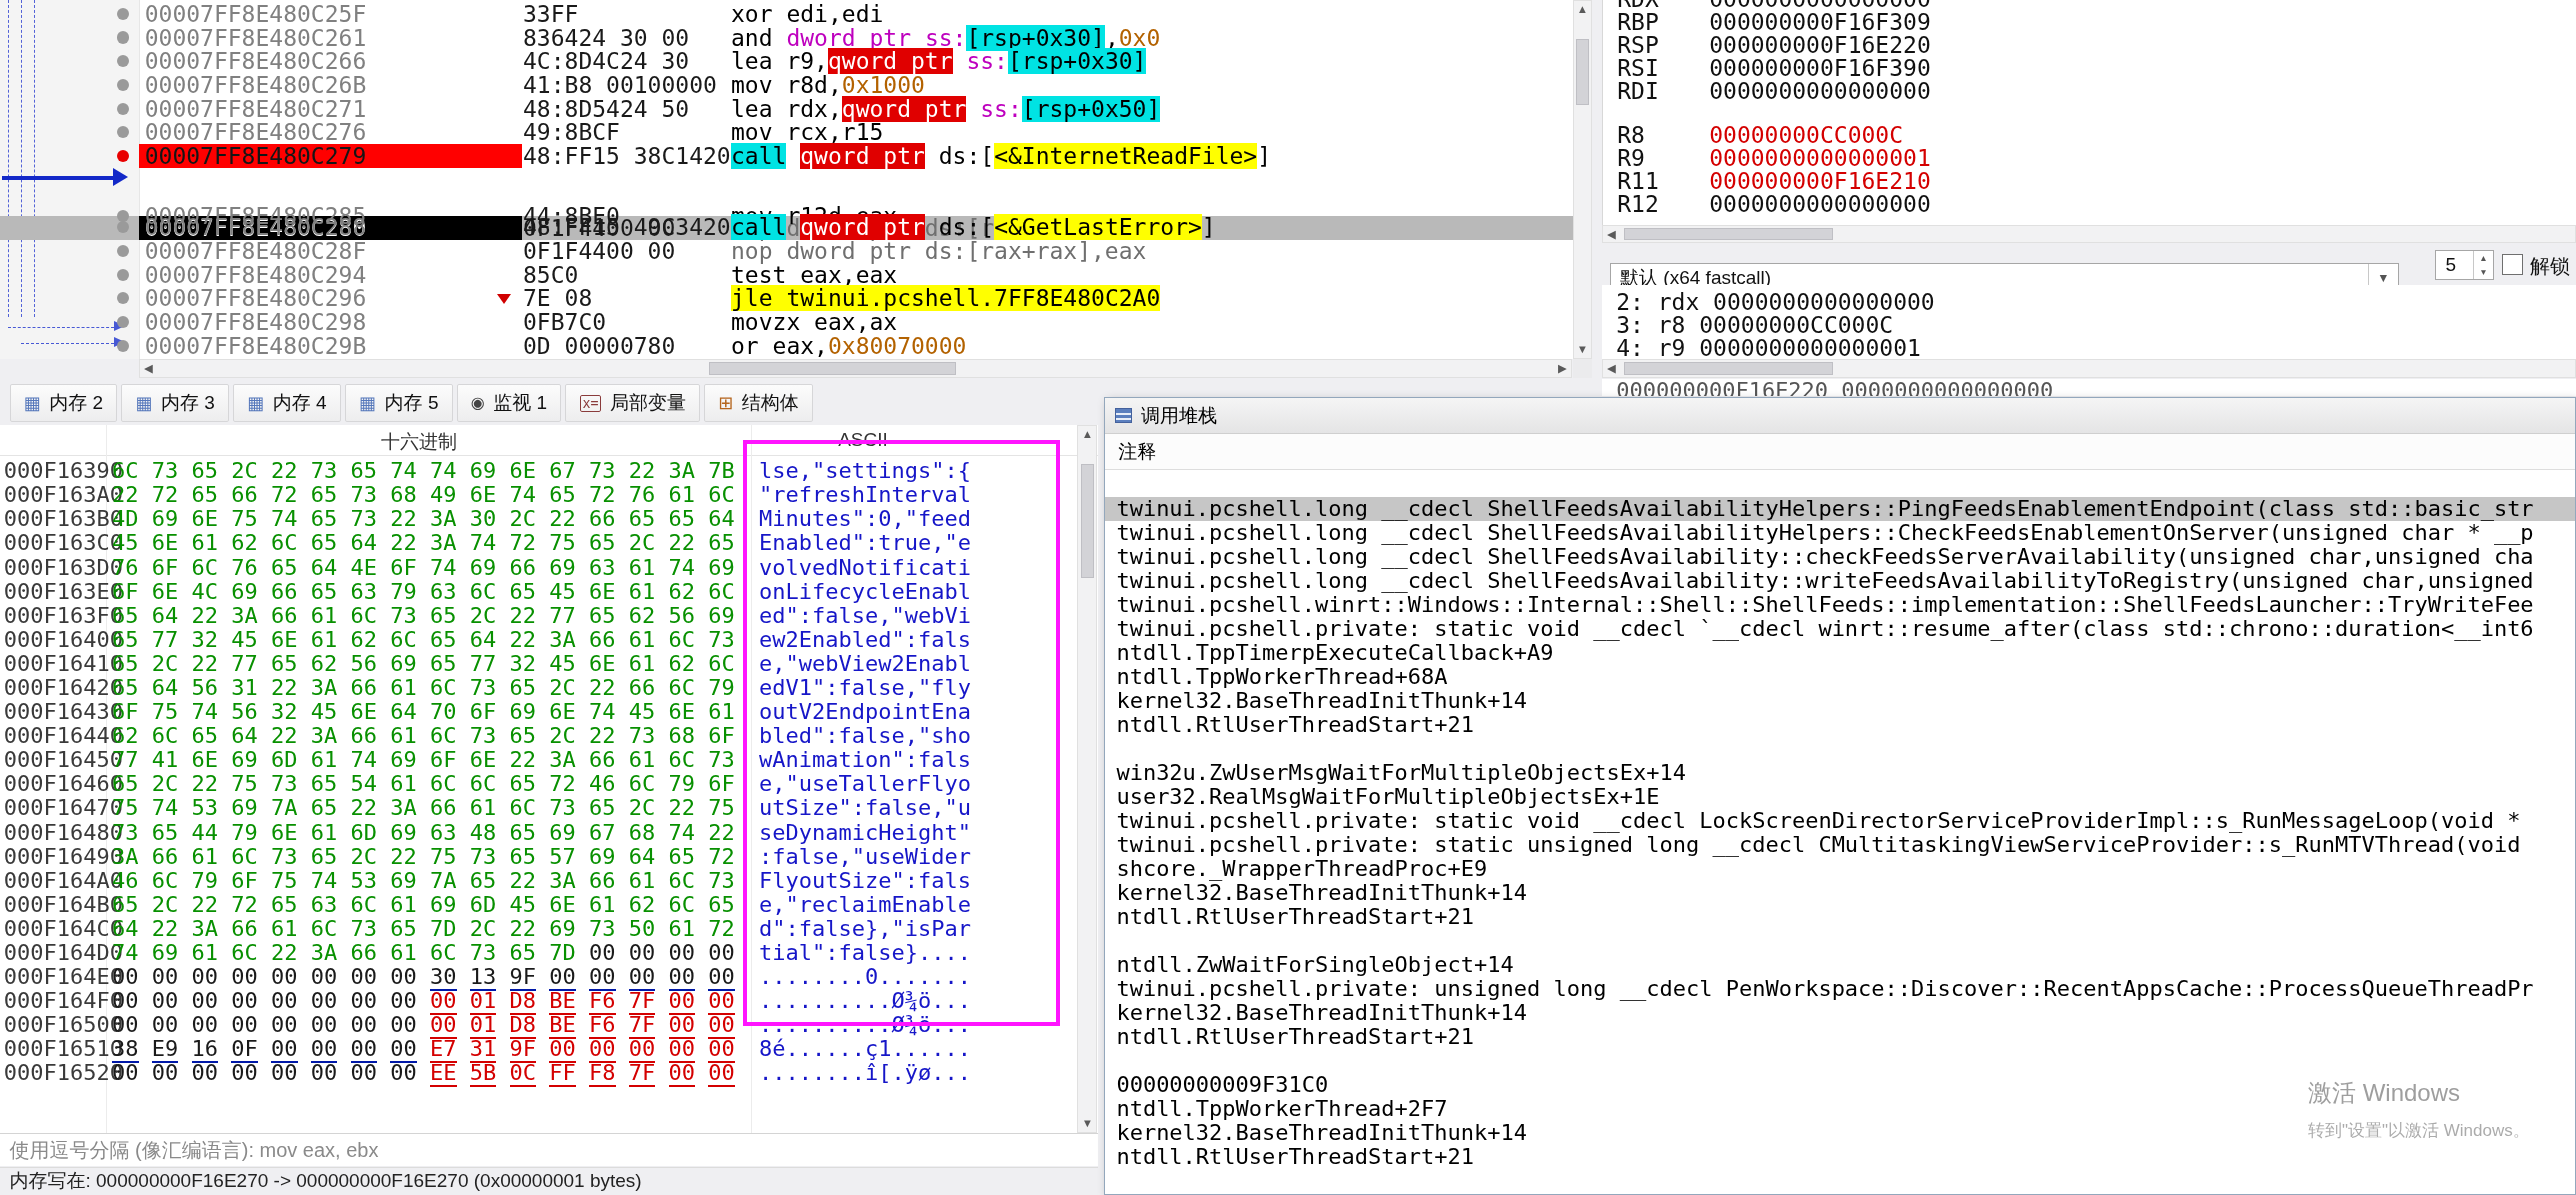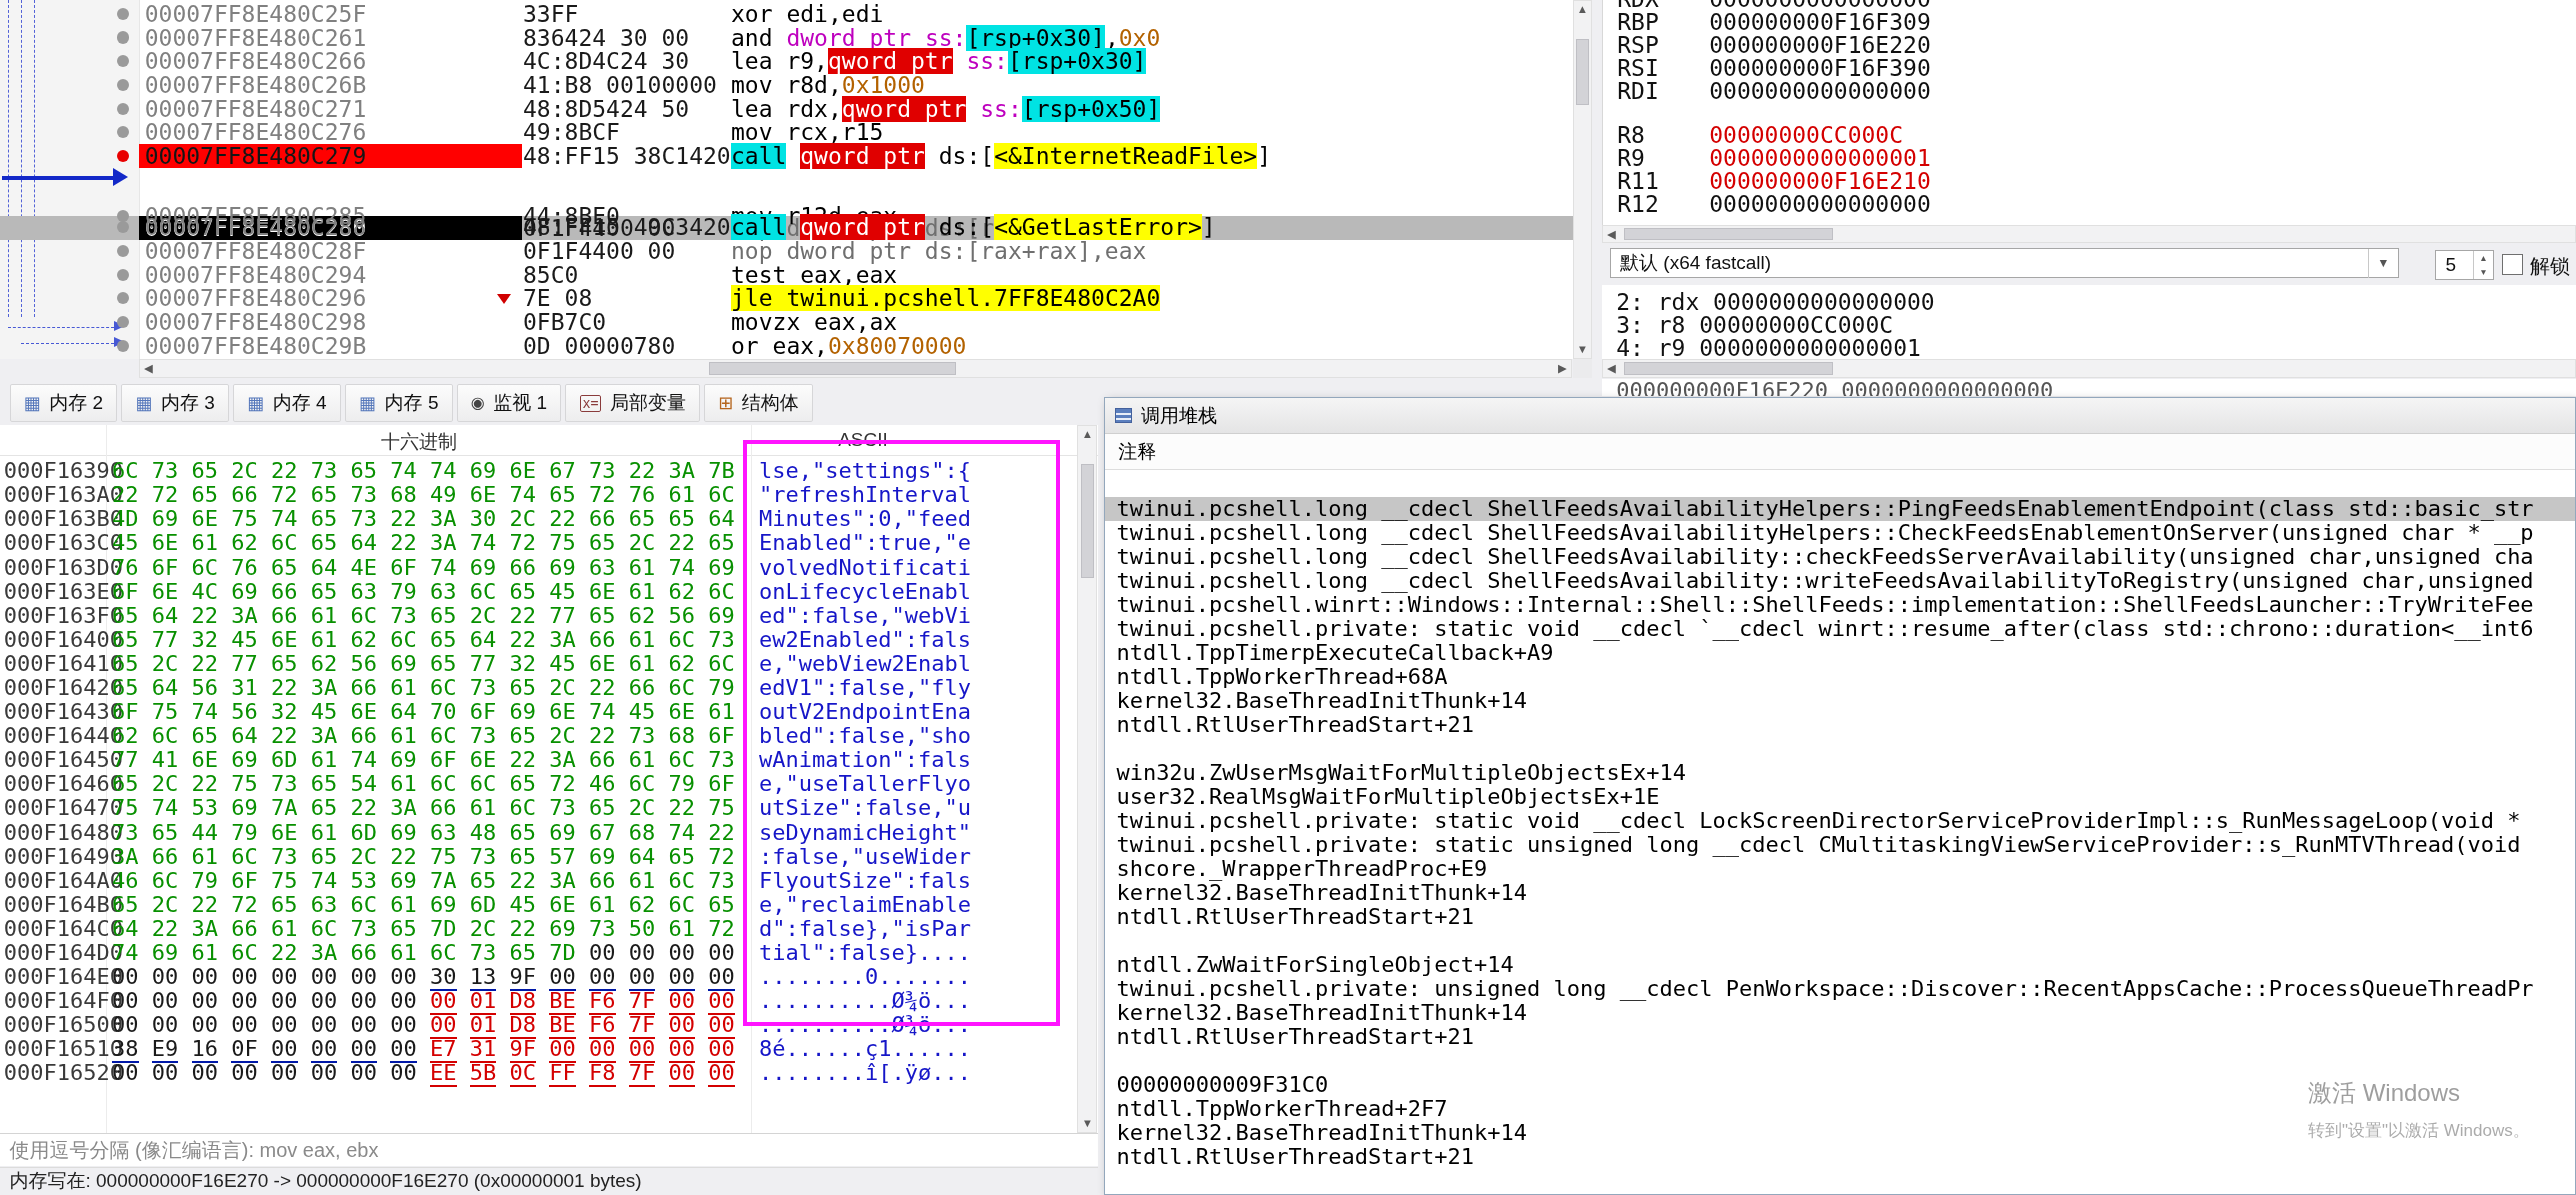--- a/index.html
+++ b/index.html
@@ -39,21 +39,21 @@
   
   #registers{position:absolute;left:1602px;top:0;width:974px;height:225px;background:#fff;overflow:hidden;border-left:0.9px solid #D8D8D8;}
   .rrow{height:23px;font:23px/23px "DejaVu Sans Mono",monospace;white-space:pre;padding-left:14.2px;}
   .rrow.clip-top{margin-top:-12.3px;}
   .rspacer{height:21px;}
   .rname{display:inline-block;width:92px;color:#111;}
   .rval{color:#111;} .rval.red{color:#D40000;}
 
   
   #fastcall-bar{position:absolute;left:1602px;top:245px;width:974px;height:40px;background:#EFEFF2;}
-  #conv-combo{position:absolute;left:7.6px;top:3px;width:789px;height:30px;background:#fff;border:0.9px solid #A6A6A6;box-sizing:border-box;font-size:19px;line-height:28.5px;padding-left:9.5px;color:#111;}
+  #conv-combo{position:absolute;left:7.6px;top:18px;width:789px;height:30px;background:#fff;border:0.9px solid #A6A6A6;box-sizing:border-box;font-size:19px;line-height:28.5px;padding-left:9.5px;color:#111;}
   #conv-combo .dd{position:absolute;right:0;top:0;width:28.5px;height:28.5px;border-left:0.9px solid #C8C8C8;text-align:center;color:#555;font-size:12.3px;line-height:28.5px;}
   #arg-spin{position:absolute;left:833px;top:4.7px;width:59px;height:30px;background:#fff;border:0.9px solid #A6A6A6;box-sizing:border-box;font-size:19px;line-height:28.5px;padding-left:9.5px;color:#111;}
   #arg-spin .ud{position:absolute;right:0;top:0;width:19px;height:28.5px;border-left:0.9px solid #C8C8C8;font-size:8.5px;line-height:14.2px;text-align:center;color:#555;}
   #unlock-box{position:absolute;left:900px;top:8.5px;width:21px;height:21px;background:#fff;border:1.9px solid #6F6F6F;box-sizing:border-box;}
   #unlock-label{position:absolute;left:928px;top:7.6px;font-size:20px;color:#111;}
   #fastcall-args{position:absolute;left:1602px;top:285px;width:974px;height:74px;background:#fff;padding-top:5.7px;box-sizing:border-box;}
   .argrow{height:23px;font:23px/23px "DejaVu Sans Mono",monospace;white-space:pre;padding-left:14.2px;color:#111;}
   #partial-line{position:absolute;left:1602px;top:379px;width:974px;height:17px;overflow:hidden;background:#fff;
                 font:22px/23px "DejaVu Sans Mono",monospace;color:#555;padding-left:14.2px;white-space:pre;}
 

